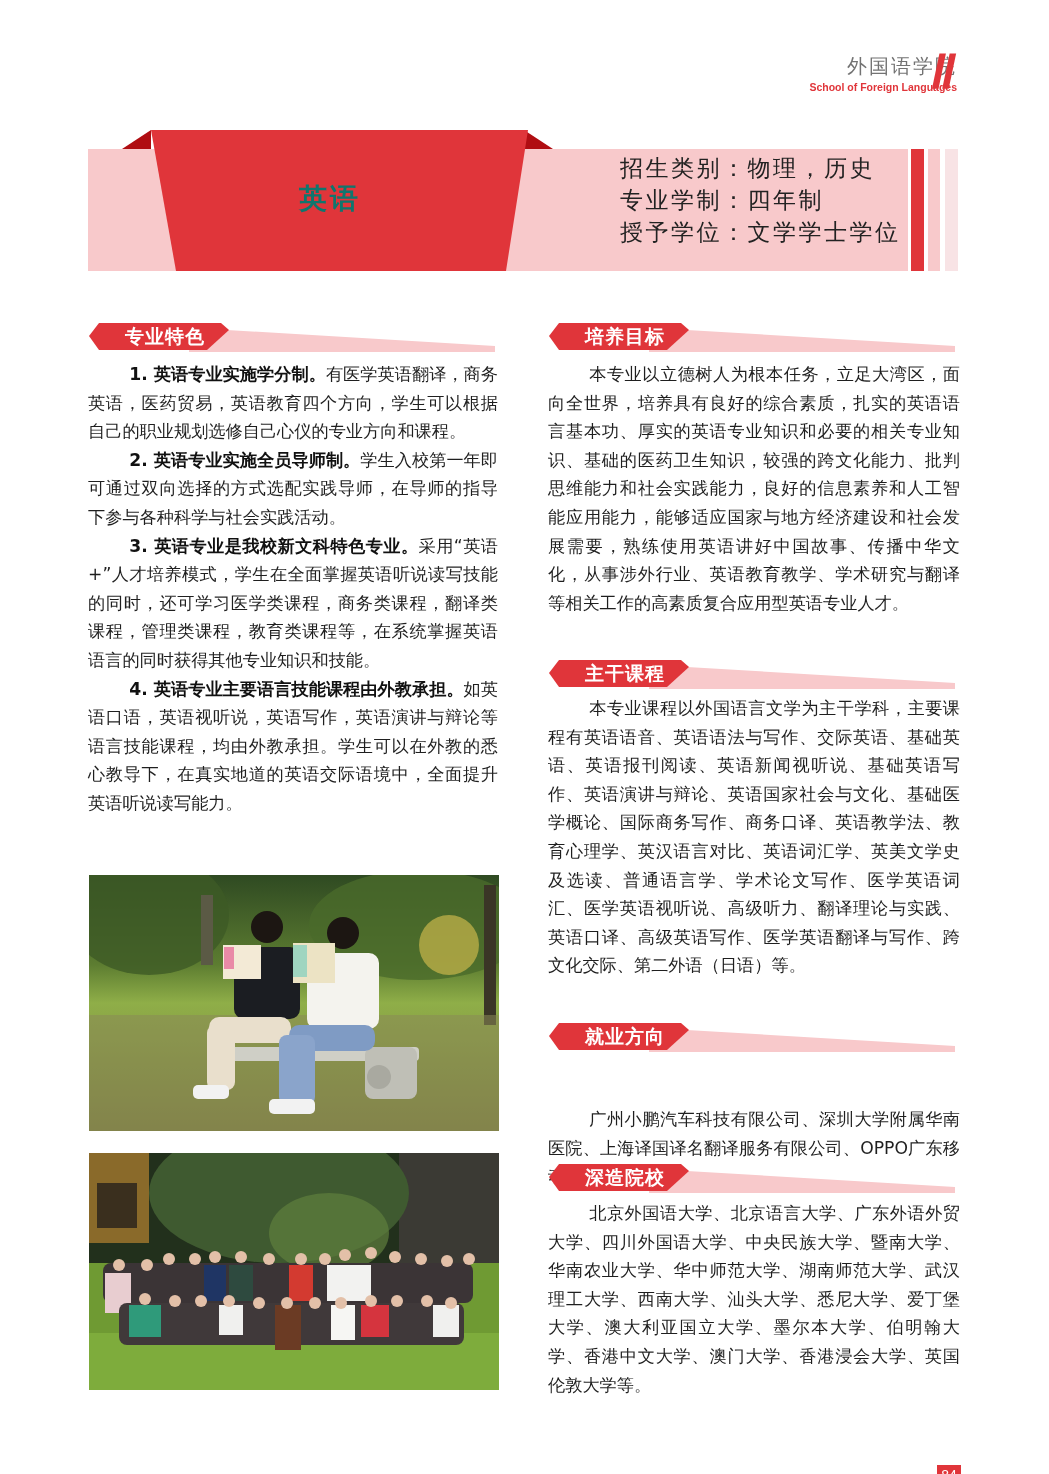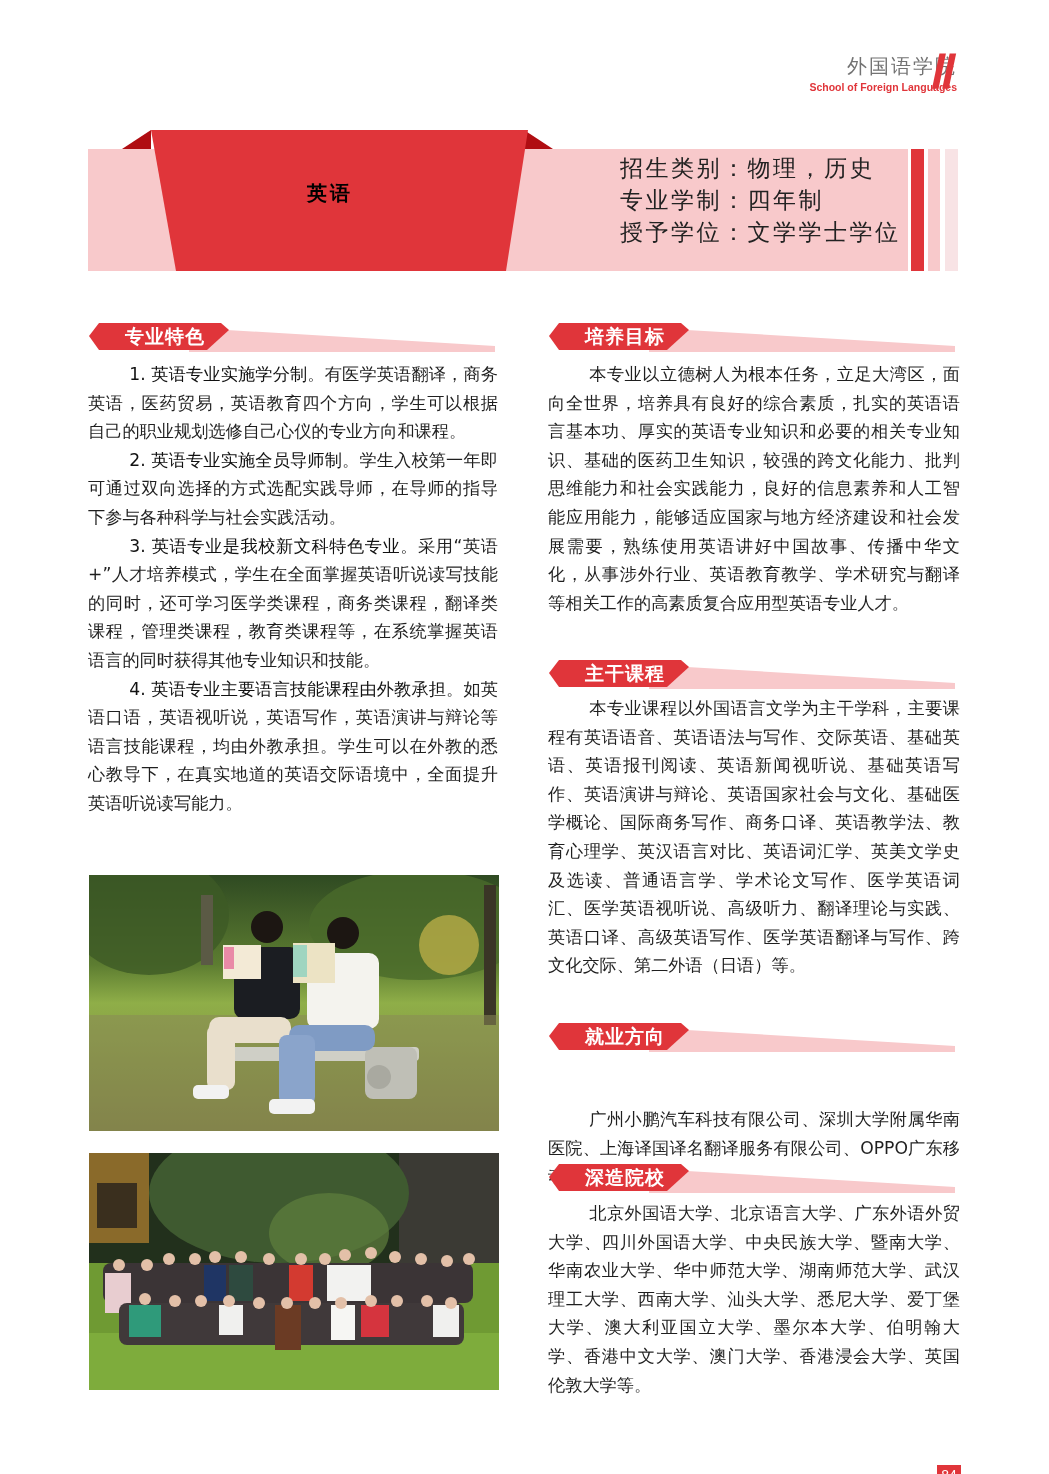--- a/index.html
+++ b/index.html
@@ -9,32 +9,32 @@
   
   .brand { position:absolute; right:92px; top:52px; text-align:right; }
   .brand-cn { color:#737373; font-size:20px; letter-spacing:2px; line-height:28px; }
   .brand-en { color:#e0353a; font-size:10.5px; font-weight:bold; font-family:"Liberation Sans", sans-serif; line-height:14px; }
   .brand-slash { position:absolute; right:-22px; top:50px; width:26px; height:40px; }
 
   
   .banner-bg { position:absolute; left:88px; top:149px; width:820px; height:122px; background:#f8c9cb; }
   .banner-red { position:absolute; left:88px; top:130px; width:470px; height:141px; }
   .banner-title { position:absolute; left:230px; top:180px; width:200px; text-align:center;
-                  color:#000000; font-size:20px; font-weight:bold; letter-spacing:3px; }
+                  color:#0f766e; font-size:28px; font-weight:bold; letter-spacing:3px; }
   .banner-info { position:absolute; left:620px; top:152px; font-size:23px; letter-spacing:2.5px; line-height:32px; color:#222; }
   .stripe { position:absolute; top:149px; height:122px; }
 
   
   .sec-tag { position:absolute; width:410px; height:30px; }
   .sec-tag svg { position:absolute; left:0; top:0; }
   .sec-tag .tag-label { position:absolute; left:24px; top:2px; color:#fff; font-size:19px; font-weight:bold; letter-spacing:1px;margin-left:12px; }
 
   .para { position:absolute; font-size:17.2px; line-height:28.6px; color:#1f1f1f; text-align:justify; }
   .para p { margin:0; text-indent:2.4em; }
-  .para b { font-weight:normal; color:#111; }
+  .para b { font-weight:bold; color:#111; }
 
   .photo { position:absolute; overflow:hidden; }
   .page-num { position:absolute; left:937px; top:1429px; width:24px; height:45px; background:#e0353a;
               color:#fff; font-size:14px; text-align:center; line-height:20px; font-family:"Liberation Sans", sans-serif;margin-top:36px; }
 </style>
 </head>
 <body>
 
 <div class="brand">
   <div class="brand-cn">外国语学院</div>

